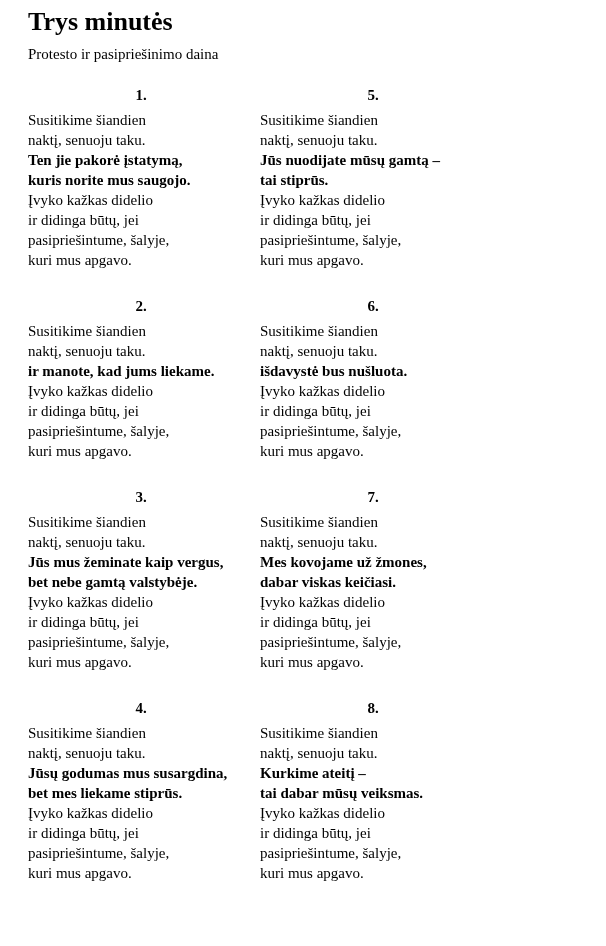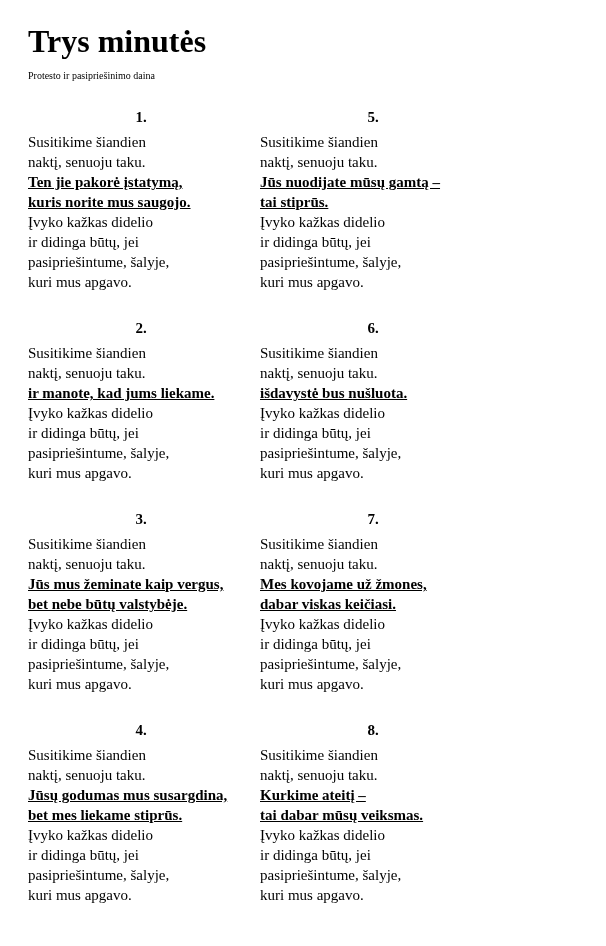--- a/index.html
+++ b/index.html
@@ -11,27 +11,27 @@
     height: 946px;
     background: #ffffff;
     color: #000000;
     font-family: "Liberation Serif", "DejaVu Serif", serif;
     overflow: hidden;
   }
   .page {
     padding: 8px 0 0 28px;
   }
   .doc-title {
-    font-size: 32px;
+    font-size: 26px;
     font-weight: bold;
-    margin: 16px 0 7px 0;
+    margin: 0 0 7px 0;
     line-height: 1.1;
   }
   .doc-sub {
-    font-size: 10px;
+    font-size: 15px;
     margin: 0;
     line-height: 20px;
   }
   .columns {
     display: flex;
     margin-top: 21px;
   }
   .col {
     width: 226px;
   }
@@ -48,21 +48,20 @@
     line-height: 20px;
     margin-bottom: 5px;
   }
   .verse-line {
     font-size: 15px;
     line-height: 20px;
     white-space: nowrap;
   }
   .verse-line.bold {
     font-weight: bold;
-    text-decoration: underline;
   }
 </style>
 </head>
 <body>
 
 <div class="page">
   <h1 class="doc-title">Trys minutės</h1>
   <p class="doc-sub">Protesto ir pasipriešinimo daina</p>
   <div class="columns">
     <div class="col" id="col-left">
@@ -92,21 +91,21 @@
             <div class="verse-line">kuri mus apgavo.</div>
           </div>
   </div>
 
   <div class="verse">
     <div class="verse-number">3.</div>
     <div class="verse-lines">
             <div class="verse-line">Susitikime šiandien</div>
             <div class="verse-line">naktį, senuoju taku.</div>
             <div class="verse-line bold">Jūs mus žeminate kaip vergus,</div>
-            <div class="verse-line bold">bet nebe būtų valstybėje.</div>
+            <div class="verse-line bold">bet nebe gamtą valstybėje.</div>
             <div class="verse-line">Įvyko kažkas didelio</div>
             <div class="verse-line">ir didinga būtų, jei</div>
             <div class="verse-line">pasipriešintume, šalyje,</div>
             <div class="verse-line">kuri mus apgavo.</div>
           </div>
   </div>
 
   <div class="verse">
     <div class="verse-number">4.</div>
     <div class="verse-lines">

